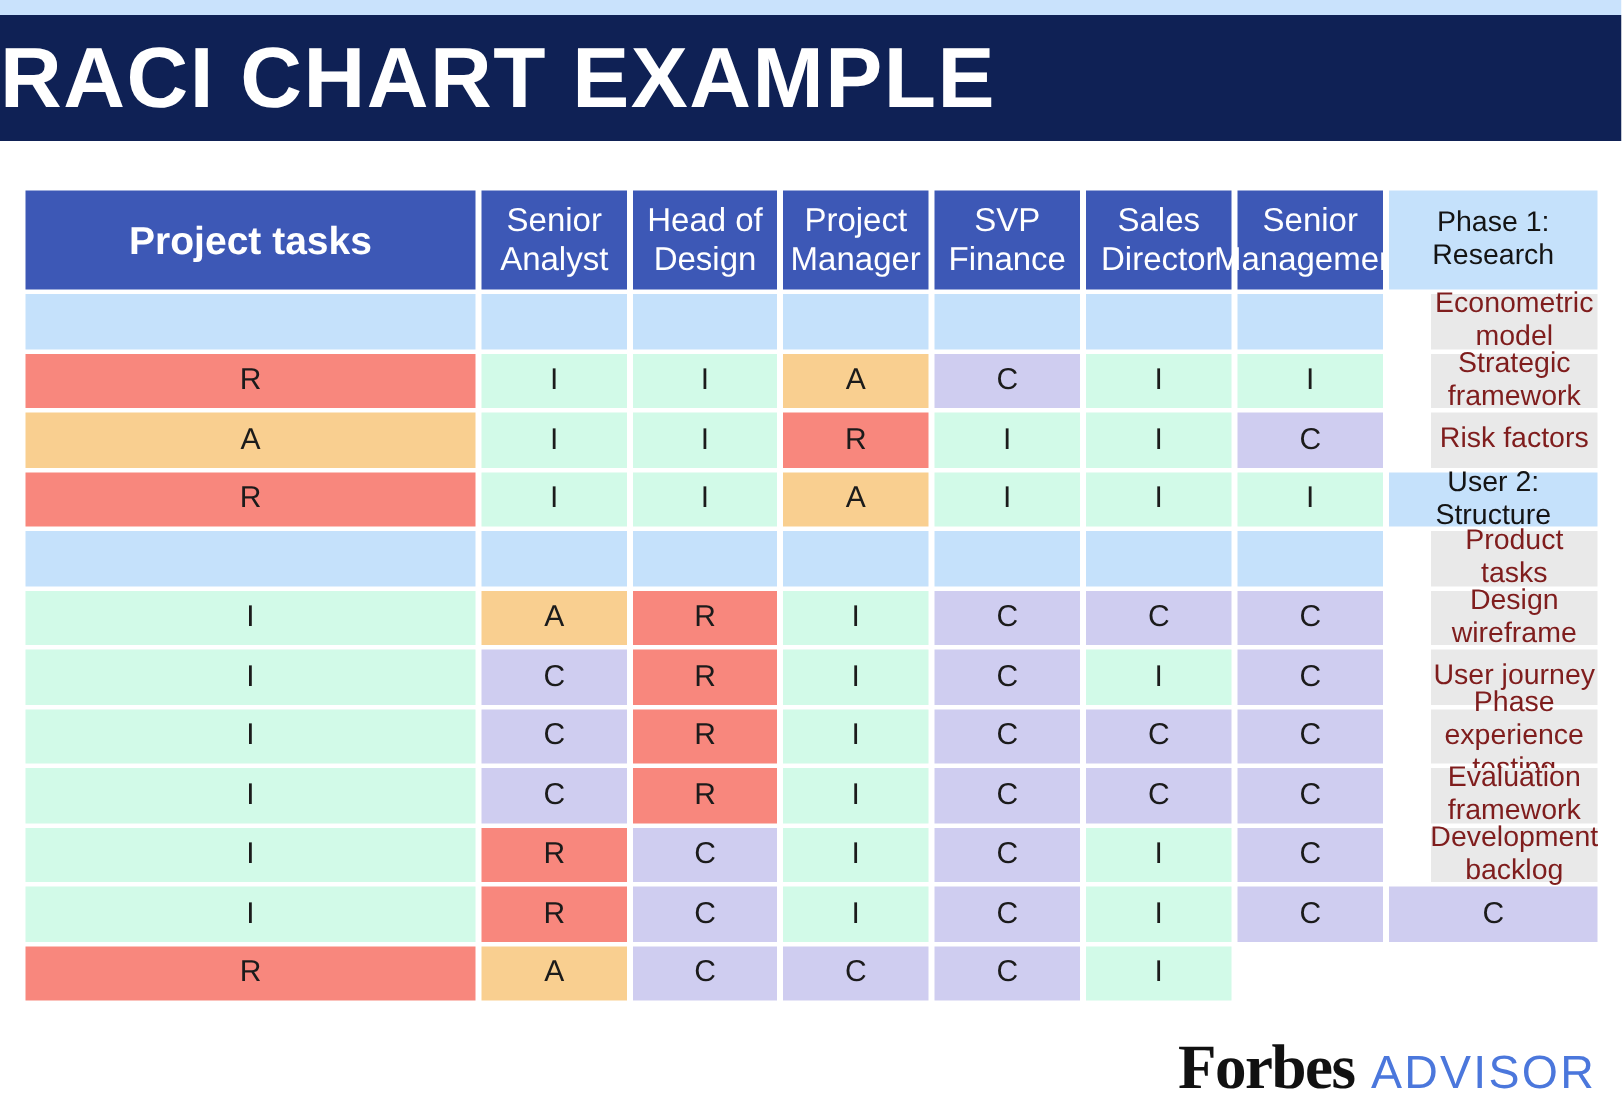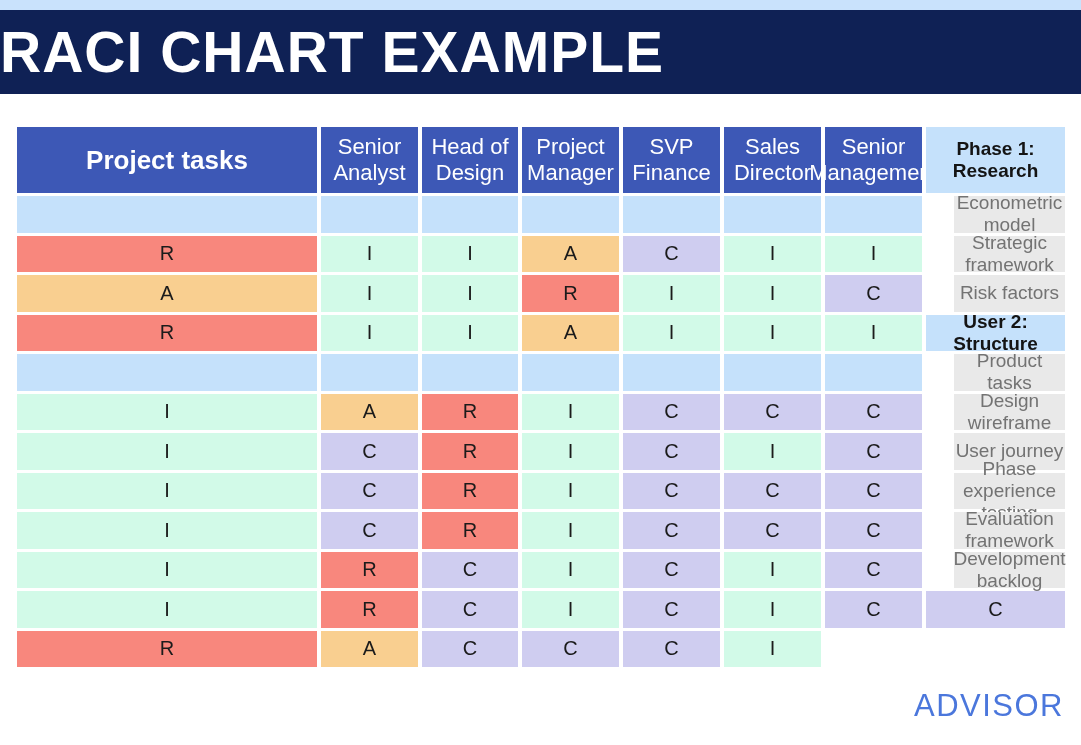--- a/index.html
+++ b/index.html
@@ -50,30 +50,30 @@
   }
   
   .raci-grid { grid-template-rows: 66px; }
   .header-cell { grid-row: auto; }
   .corner-cell {
     font-size: 26px;
     font-weight: bold;
   }
   .task-cell {
     background: var(--gray, #e9e9e9);
-    color: #737373;
+    color: #7f1d1d;
     font-size: 19px;
     font-weight: 500;
     margin-left: 28px;
   }
   .phase-cell {
     background: var(--phase-blue, #c5e1fb);
     color: #141414;
     font-size: 19px;
-    font-weight: 700;
+    font-weight: 400;
   }
   .letter-cell {
     color: #1b1b1b;
     font-size: 20px;
     font-weight: 500;
   }
   .footer {
     display: flex;
     justify-content: flex-end;
     align-items: baseline;
@@ -210,14 +210,15 @@
       <div class="cell letter-cell" style="background: rgb(248, 135, 125);">R</div>
       <div class="cell letter-cell" style="background: rgb(249, 207, 144);">A</div>
       <div class="cell letter-cell" style="background: rgb(207, 205, 240);">C</div>
       <div class="cell letter-cell" style="background: rgb(207, 205, 240);">C</div>
       <div class="cell letter-cell" style="background: rgb(207, 205, 240);">C</div>
       <div class="cell letter-cell" style="background: rgb(210, 250, 232);">I</div>
     </div>
 </div>
 
 <div class="footer">
+  <span class="forbes">Forbes</span>
   <span class="advisor">ADVISOR</span>
 </div>
 
 </body></html>

